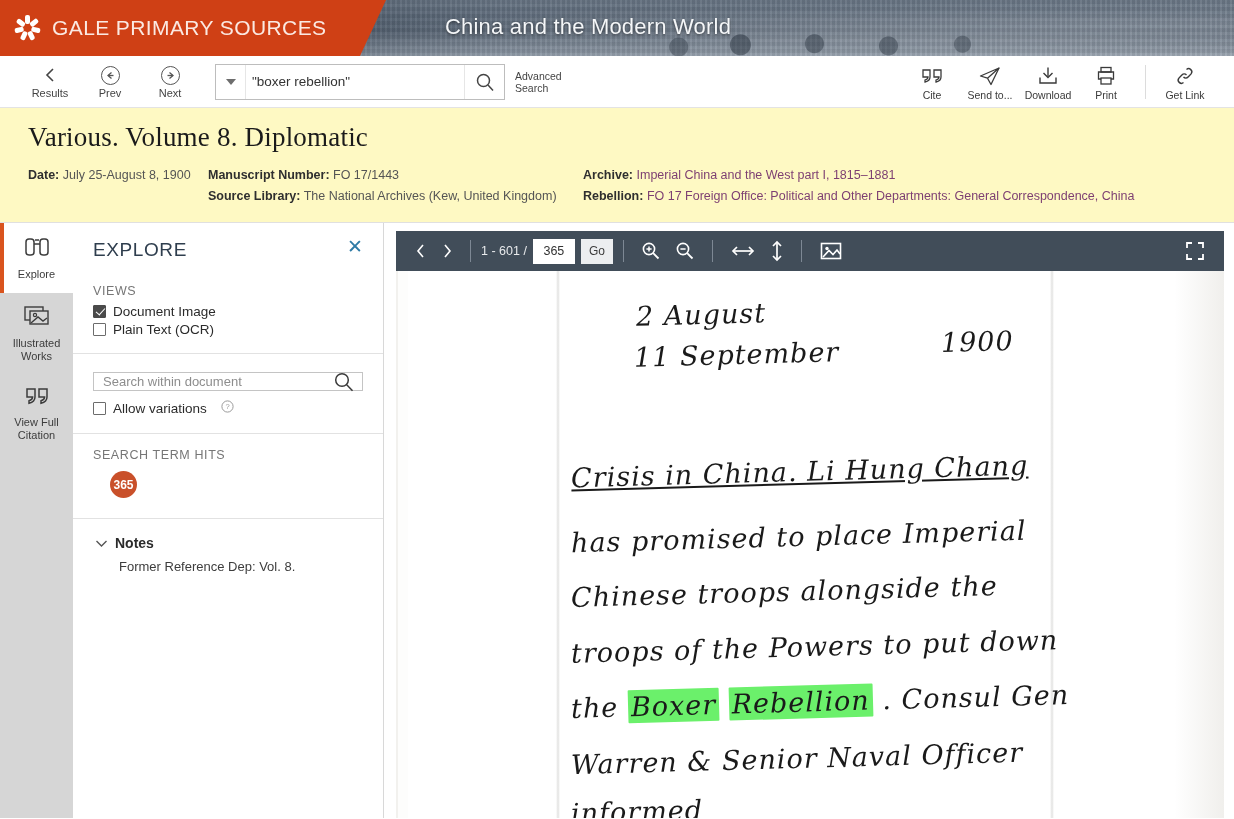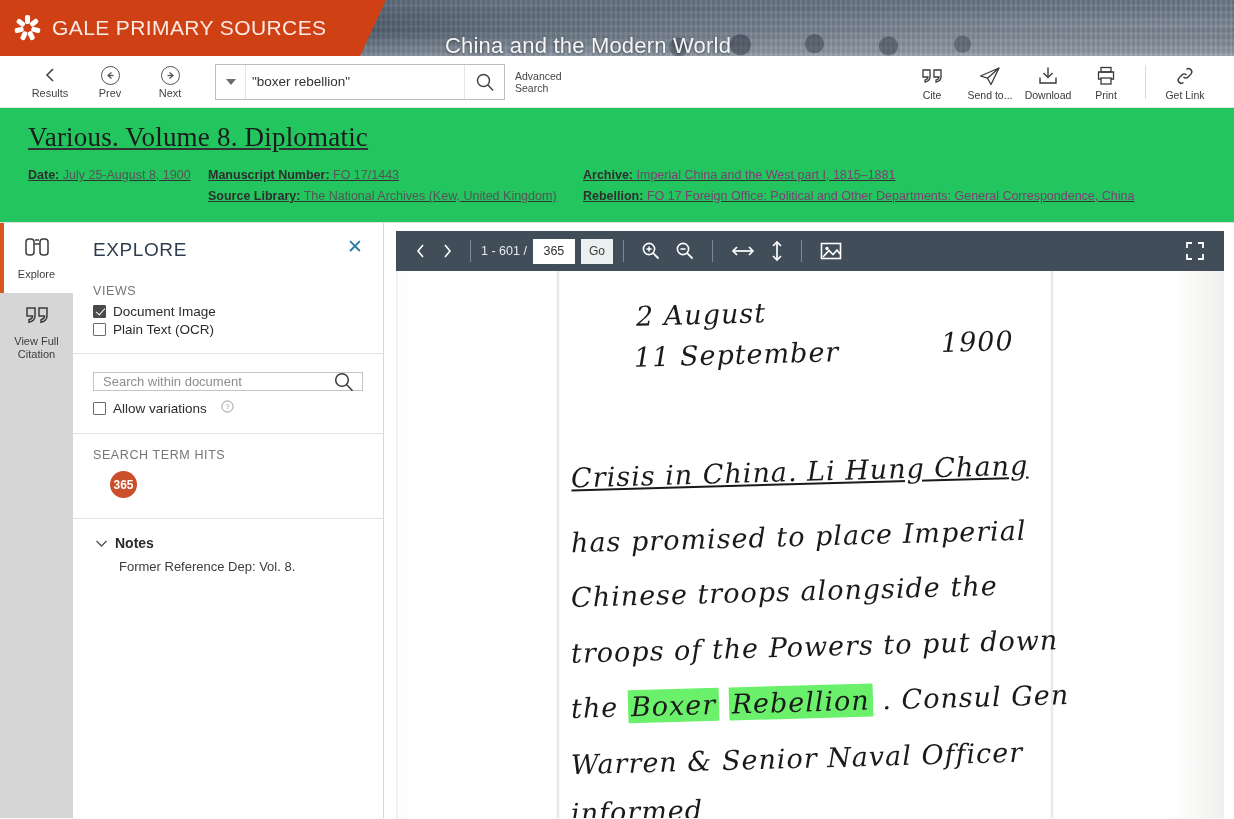--- a/index.html
+++ b/index.html
@@ -60,21 +60,20 @@
   .logo-mark i:nth-child(4){ transform:rotate(154deg); }
   .logo-mark i:nth-child(5){ transform:rotate(205deg); }
   .logo-mark i:nth-child(6){ transform:rotate(257deg); }
   .logo-mark i:nth-child(7){ transform:rotate(308deg); }
   .logo-text { color:#fbe9e2; font-size:21px; letter-spacing:.4px; font-weight:400; white-space:nowrap; }
   .banner-title {
     position:absolute; left:445px; top:14px; z-index:2;
     color:#f4f6f8; font-size:22px; letter-spacing:.2px;
     text-shadow:0 1px 3px rgba(0,0,0,.55);
     white-space:nowrap;
-    margin-top:19px;
   }
 
   
   .toolbar {
     position:relative; height:52px; background:#fff;
     border-bottom:1px solid #e3e3e3;
     display:flex; align-items:center;
   }
   .nav-group { display:flex; align-items:center; padding-left:30px; gap:20px; }
   .nav-btn {
@@ -110,23 +109,22 @@
   .tool-btn {
     display:flex; flex-direction:column; align-items:center; justify-content:center;
     width:58px; cursor:pointer; color:#3a3a3a; padding:0 2px;
   }
   .tool-btn .glyph { height:24px; display:flex; align-items:flex-end; }
   .tool-btn .lbl { font-size:10.5px; margin-top:3px; white-space:nowrap; color:#3a3a3a; }
   .tool-sep { width:1px; height:34px; background:#dcdcdc; margin:0 10px; }
 
   
   .meta {
-    background:#22c55e; padding:14px 0 16px 28px; border-bottom:1px solid #e0e0e0;
+    background:#fef9c3; padding:14px 0 16px 28px; border-bottom:1px solid #e0e0e0;
     height:115px;
-    text-decoration:underline;
   }
   .doc-title {
     font-family:"Liberation Serif", serif; font-size:27px; color:#1b1b1b;
     font-weight:400; margin:0 0 12px 0; letter-spacing:.2px;
   }
   .meta-grid { position:relative; font-size:12.5px; line-height:21px; color:#4a4a4a; }
   .meta-row { display:flex; }
   .meta-col-a { width:180px; flex:0 0 180px; }
   .meta-col-b { width:375px; flex:0 0 375px; }
   .meta-col-c { flex:1; }
@@ -400,20 +398,33 @@
           <svg width="30" height="24" viewBox="0 0 30 24">
             <rect x="4" y="4" width="8" height="16" rx="3" fill="none" stroke="#3c3c3c" stroke-width="1.5"></rect>
             <rect x="18" y="4" width="8" height="16" rx="3" fill="none" stroke="#3c3c3c" stroke-width="1.5"></rect>
             <line x1="12" y1="9" x2="18" y2="9" stroke="#3c3c3c" stroke-width="1.5"></line>
             <line x1="13" y1="5" x2="17" y2="5" stroke="#3c3c3c" stroke-width="1.5"></line>
           </svg>
         </span>
         <span class="lbl">Explore</span>
       </div>
 
+      <div class="rail-item">
+        <span>
+          <svg width="30" height="24" viewBox="0 0 30 24">
+            <rect x="3" y="3" width="18" height="13" fill="none" stroke="#3c3c3c" stroke-width="1.4"></rect>
+            <rect x="8" y="7" width="18" height="13" fill="#d6d6d6" stroke="#3c3c3c" stroke-width="1.4"></rect>
+            <circle cx="13" cy="11" r="1.6" fill="none" stroke="#3c3c3c" stroke-width="1.2"></circle>
+            <polyline points="9,19 16,13 21,17 25,14" fill="none" stroke="#3c3c3c" stroke-width="1.4"></polyline>
+          </svg>
+        </span>
+        <span class="lbl">
+          <span>Illustrated</span><br><span>Works</span>
+        </span>
+      </div>
 
       <div class="rail-item">
         <span>
           <svg width="30" height="22" viewBox="0 0 30 22">
             <path d="M5 4h8v8c0 3.5-3 5.5-6 6.2v-2.4c2-.6 3.6-1.7 3.6-3.8H5z" fill="none" stroke="#3c3c3c" stroke-width="1.5"></path>
             <path d="M17 4h8v8c0 3.5-3 5.5-6 6.2v-2.4c2-.6 3.6-1.7 3.6-3.8H17z" fill="none" stroke="#3c3c3c" stroke-width="1.5"></path>
           </svg>
         </span>
         <span class="lbl">
           <span>View Full</span><br><span>Citation</span>

